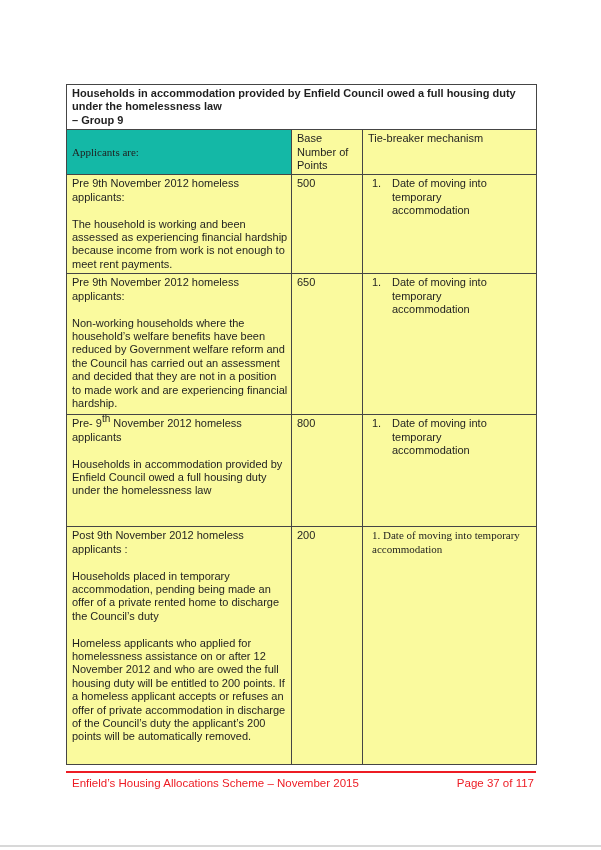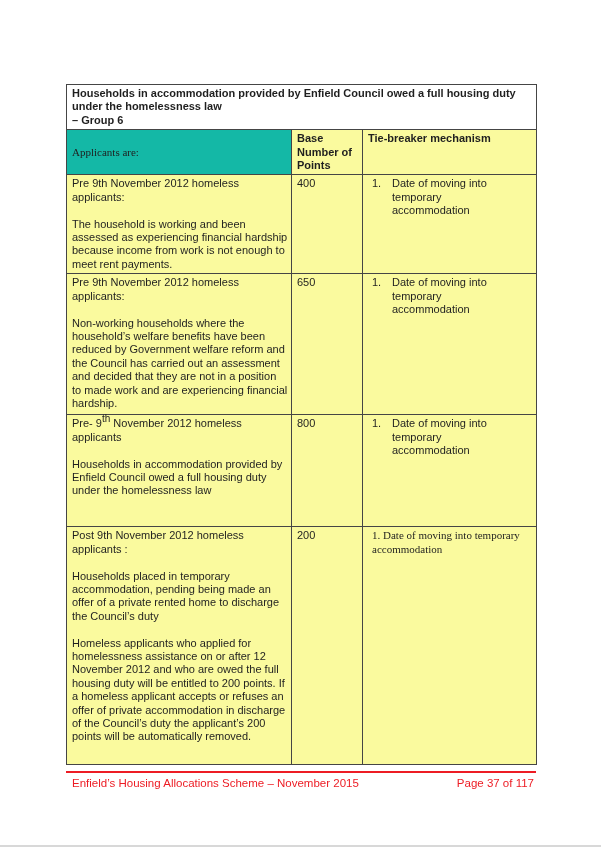--- a/index.html
+++ b/index.html
@@ -26,21 +26,21 @@
     border:1px solid var(--border);
     vertical-align:top;
     padding:2px 3px 2px 5px;
   }
   tr.title-row td{
     background:#ffffff; font-weight:bold; height:45px; padding:2px 5px;
   }
   tr.header-row td{ height:43px; }
   td.hdr-applicants{ background:#14b8a6; vertical-align:middle;font-family:Liberation Serif, serif; }
   td.hdr-points, td.hdr-tiebreaker{
-    background:var(--yellow); font-weight:bold;
+    background:var(--yellow); font-weight:normal;
   }
   td.hdr-points{ white-space:pre-line; }
 
   #table-rows td{ background:var(--yellow); }
   #table-rows tr:nth-child(1) td{ height:95px; }
   #table-rows tr:nth-child(2) td{ height:141px; }
   #table-rows tr:nth-child(3) td{ height:112px; }
   #table-rows tr:nth-child(4) td{ height:238px; }
 
   .cell-applicants .para{ min-height:13.4px; }
@@ -75,39 +75,39 @@
   <table class="doc-table">
     <colgroup>
       <col style="width:225px">
       <col style="width:71px">
       <col style="width:174px">
     </colgroup>
     <tbody>
         <tr class="title-row">
       <td colspan="3">
         <div>Households in accommodation provided by Enfield Council owed a full housing duty under the homelessness law</div>
-        <div>– Group 6</div>
+        <div>– Group 9</div>
       </td>
     </tr>
     <tr class="header-row">
       <td class="hdr-applicants">Applicants are:</td>
       <td class="hdr-points">Base
 Number of
 Points</td>
       <td class="hdr-tiebreaker">Tie-breaker mechanism</td>
     </tr>
     </tbody>
       <tbody id="table-rows">
         <tr>
           <td class="cell-applicants">
             <div class="para">Pre 9th November 2012 homeless applicants:</div>
             <div class="para">&nbsp;</div>
             <div class="para">The household is working and been assessed as experiencing financial hardship because income from work is not enough to meet rent payments.</div>
           </td>
-          <td class="cell-points">400</td>
+          <td class="cell-points">500</td>
           <td class="cell-tiebreaker">
             <div class="tb-item">
               <span class="tb-num">1.</span>
               <span class="tb-text">Date of moving into temporary accommodation</span>
             </div>
           </td>
         </tr>
         <tr>
           <td class="cell-applicants">
             <div class="para">Pre 9th November 2012 homeless applicants:</div>

